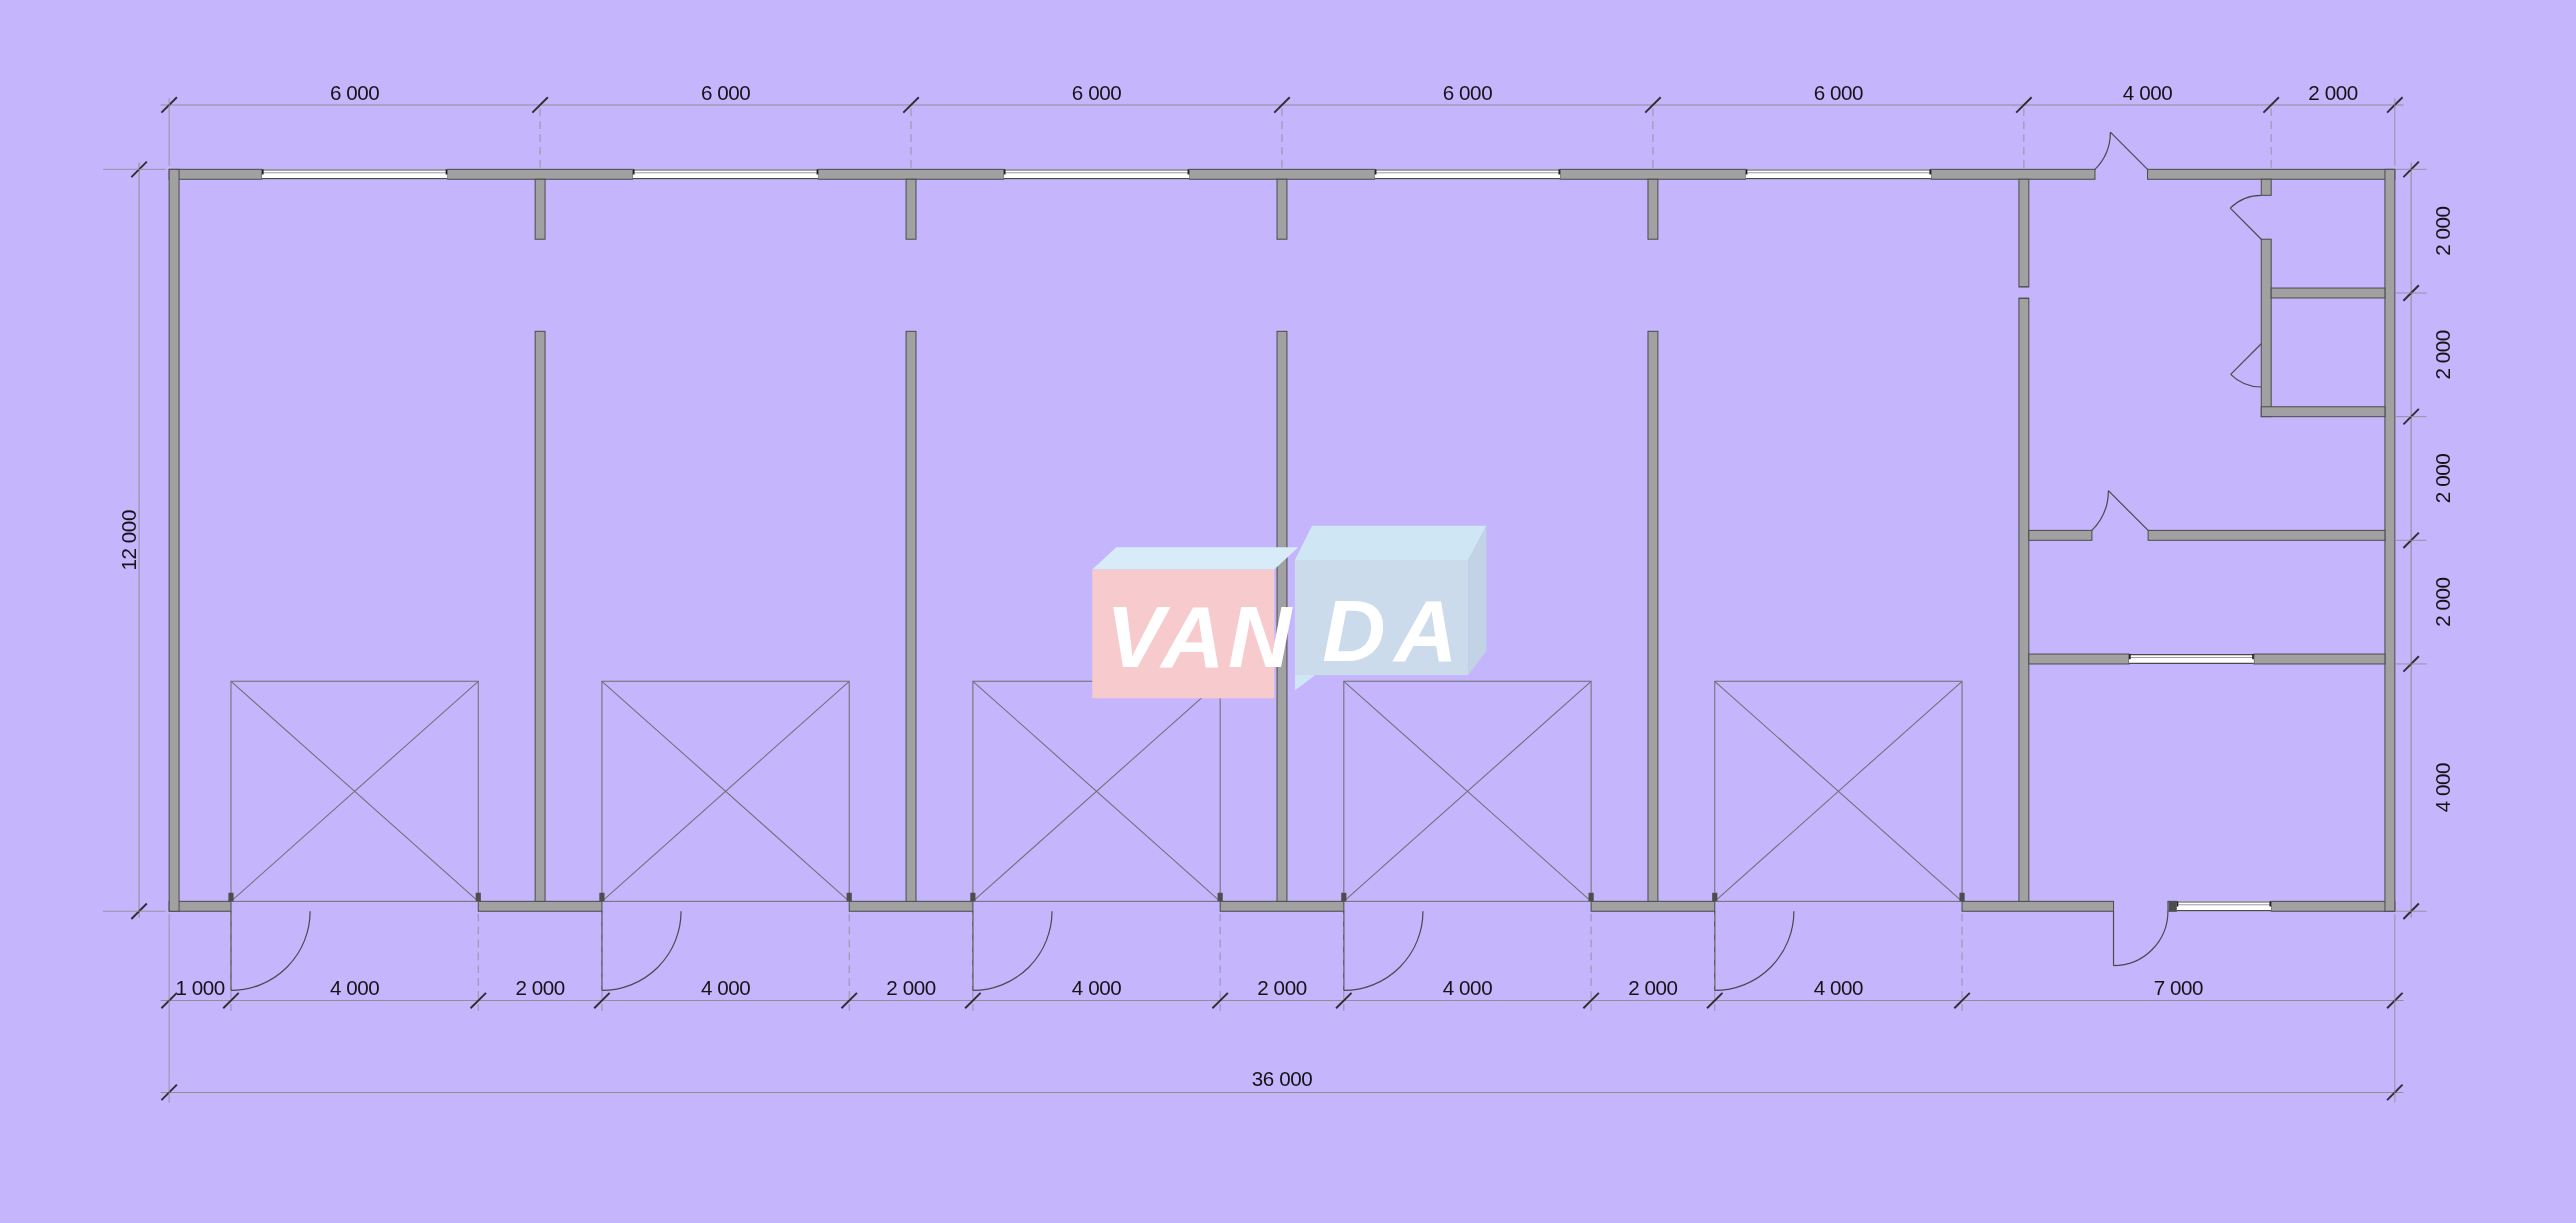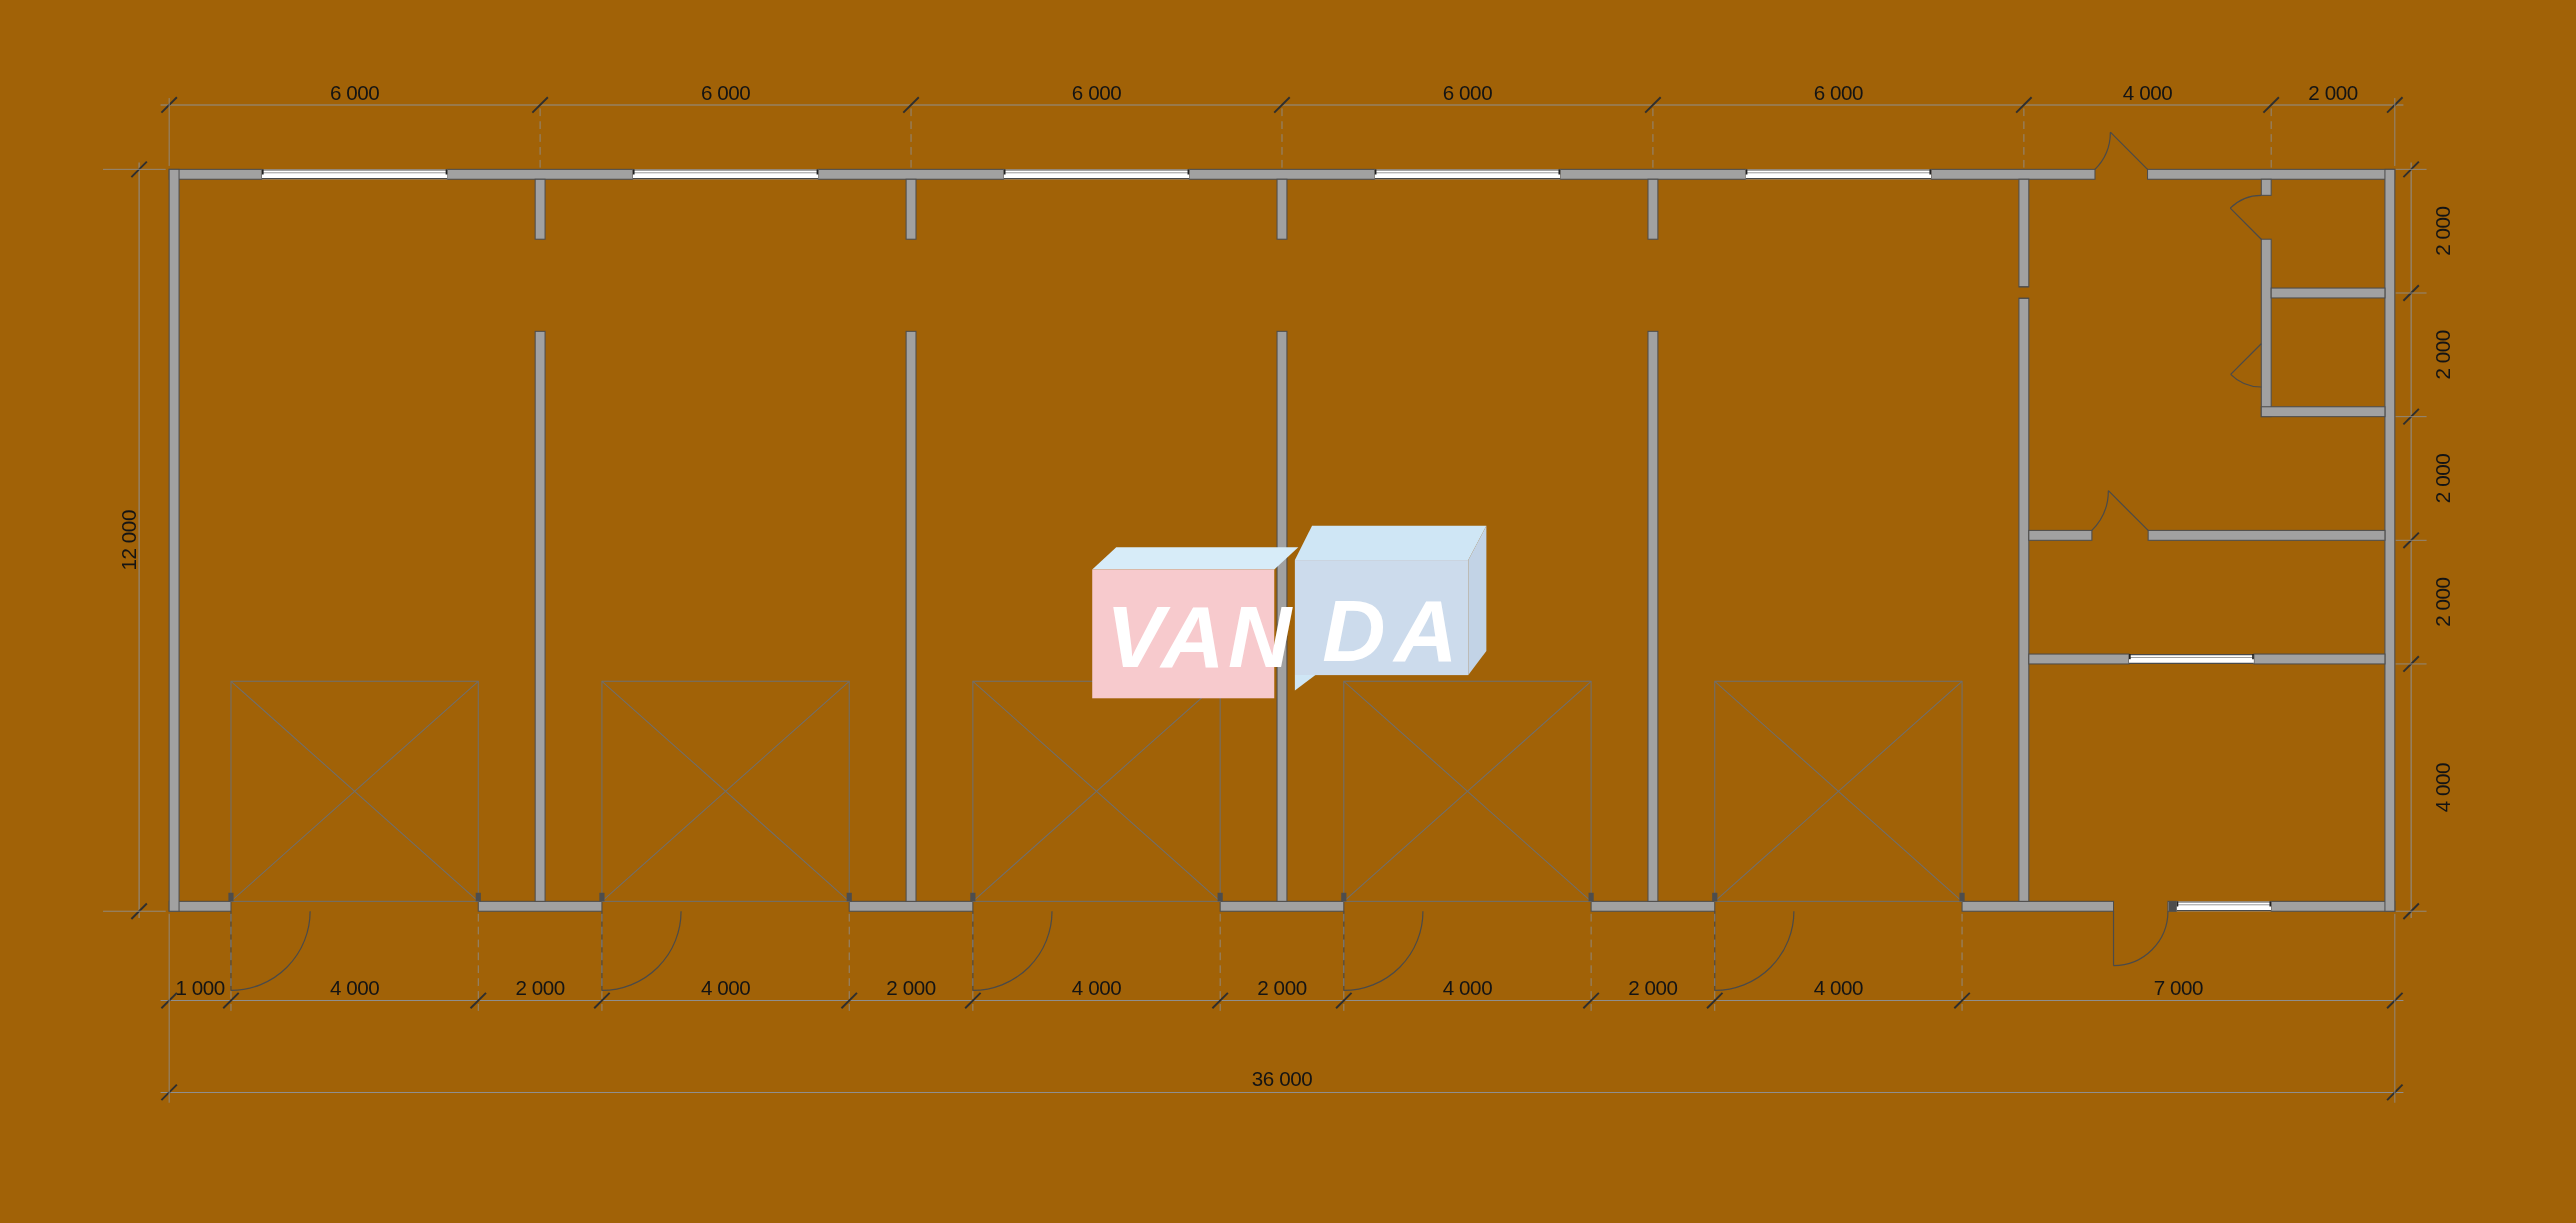--- a/index.html
+++ b/index.html
@@ -1,16 +1,16 @@
 <!DOCTYPE html>
 <html style="font-size:13.7px"><head>
 <meta charset="utf-8">
 <style>
   html,body{margin:0;padding:0;background:#ffffff;}
-  .page{width:2576px;height:1224px;background:#a16207;position:relative;overflow:hidden;
+  .page{width:2576px;height:1224px;background:#c4b5fd;position:relative;overflow:hidden;
         font-family:"Liberation Sans", sans-serif;}
   svg{display:block;}
   text{font-family:"Liberation Sans", sans-serif;}
 </style>
 </head>
 <body>
 
 <div class="page">
   <svg id="plan-svg" width="2576" height="1224" viewBox="0 0 3000 1425">
       <g>

